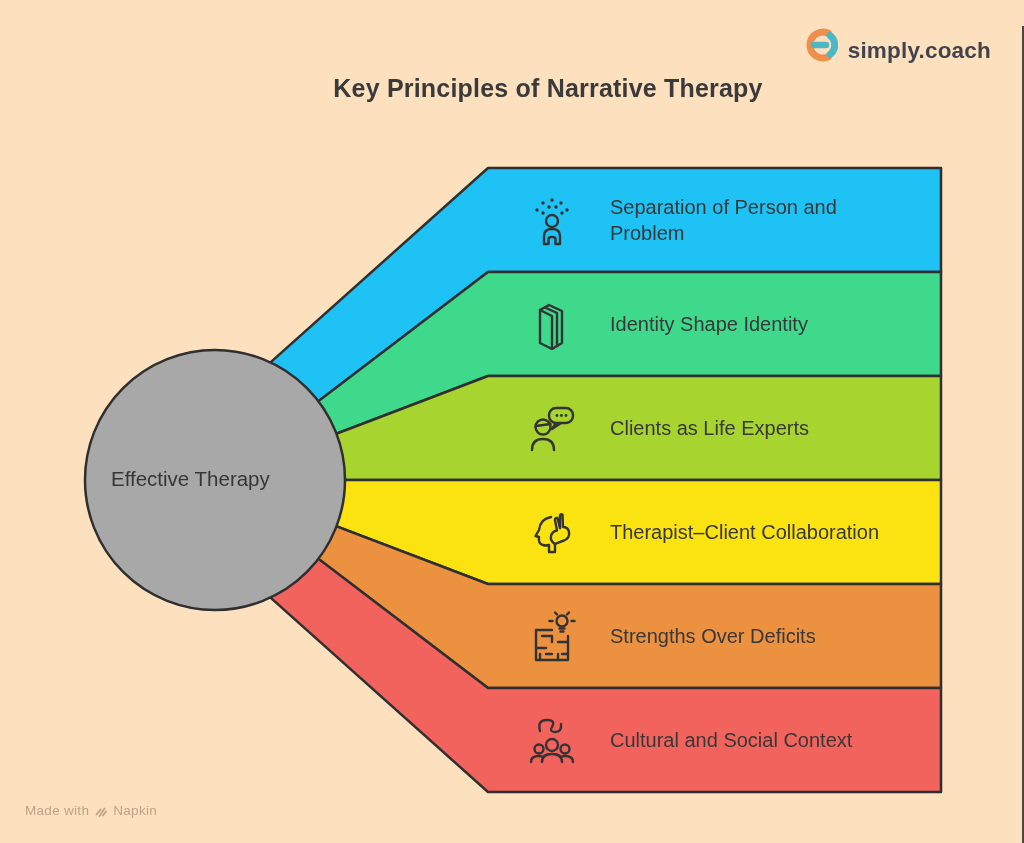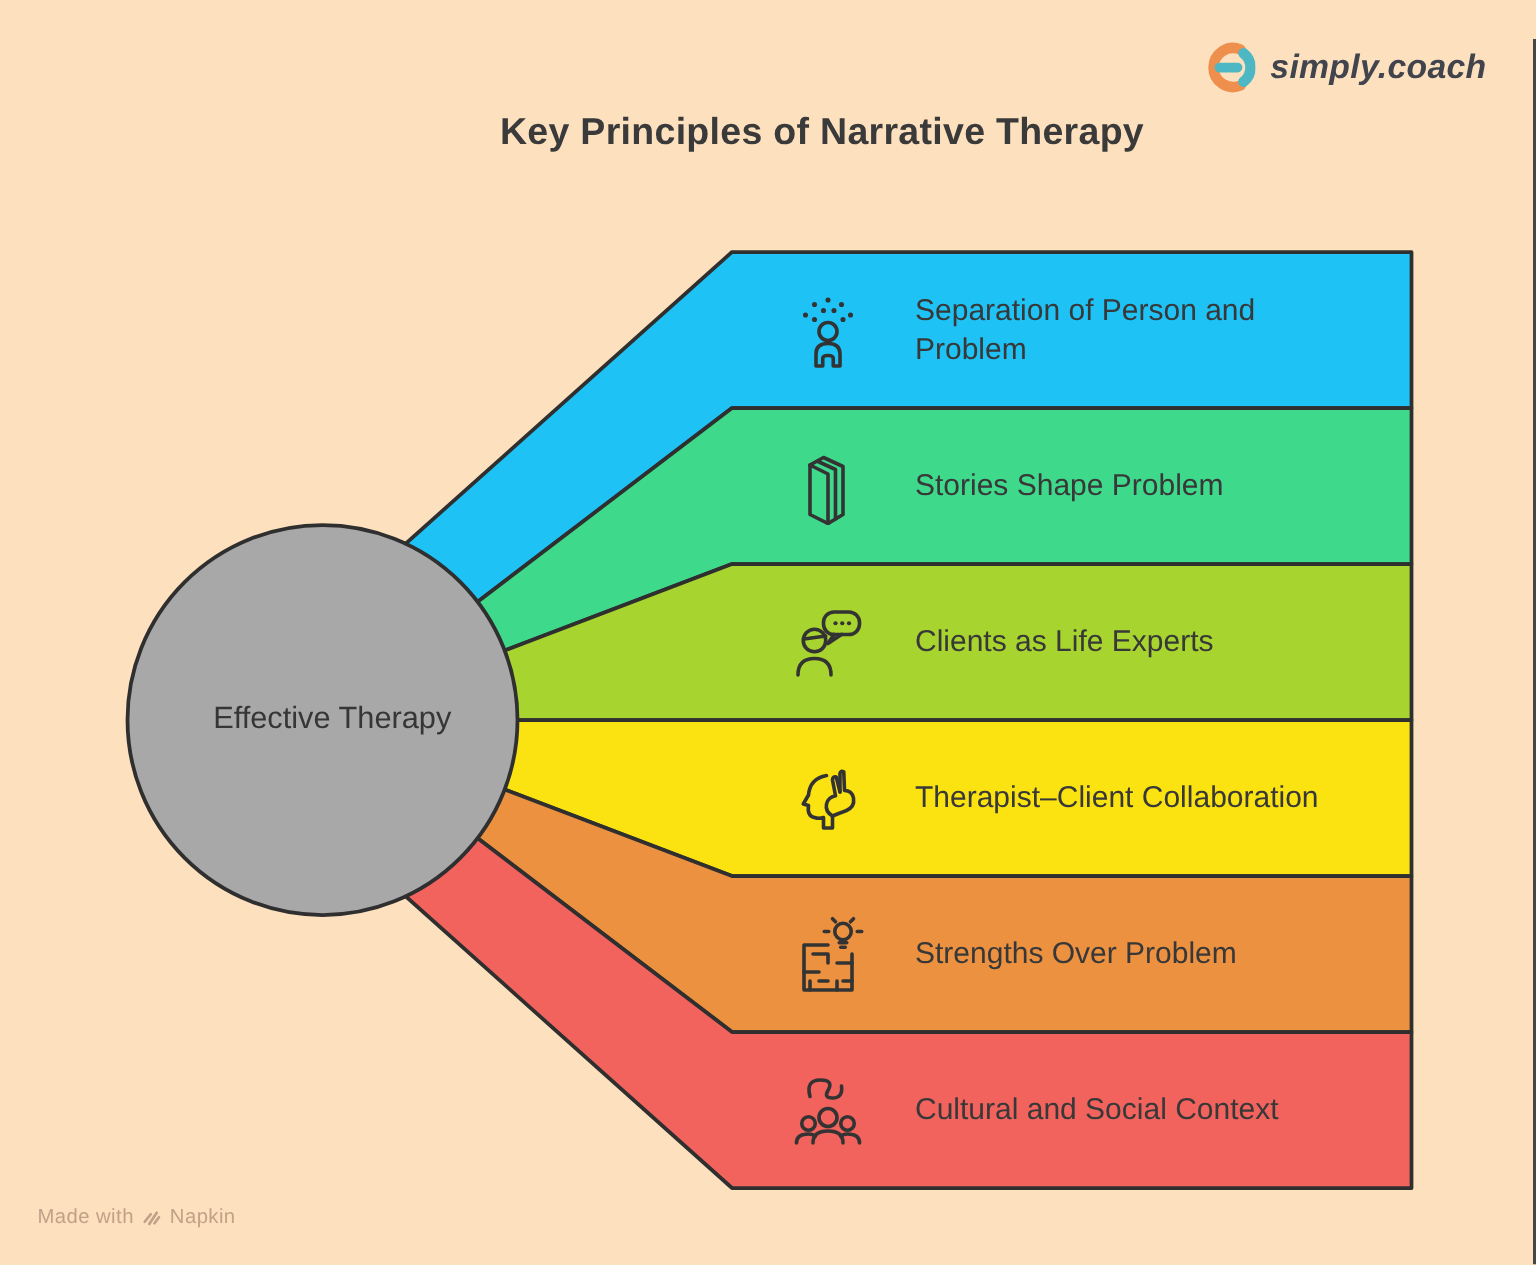--- a/index.html
+++ b/index.html
@@ -18,33 +18,33 @@
     position:absolute; top:74px; left:0; width:1024px;
     text-align:center;
     font-size:25px; font-weight:bold; color:#3a3a3a;
     letter-spacing:.2px;
     margin:0;
     padding-left:36px;
   }
   
   .logo {
     position:absolute; top:26px; right:33px;
-    display:flex; align-items:center; gap:10px;font-style:italic;
+    display:flex; align-items:flex-end; gap:10px;
   }
   .logo-text {
     font-size:22.5px; font-weight:600; color:#42444d; letter-spacing:.2px;
   }
   
   .diagram { position:absolute; left:0; top:0; }
   .diagram path.ribbon { stroke:#2f2f2f; stroke-width:2.5; stroke-linejoin:round; }
   .diagram circle.hub { stroke:#2f2f2f; stroke-width:2.5; }
   
   .hub-label {
     position:absolute; left:85px; top:467px; width:221px;
-    text-align:center; font-size:20.5px; color:#363636;padding-left:26px;
+    text-align:left; font-size:20.5px; color:#363636;padding-left:26px;
   }
   
   .row {
     position:absolute; left:516px; width:420px; height:104px;
     display:flex; align-items:center; gap:32px;
     padding-left:10px; box-sizing:border-box;
   }
   .row .icon { width:52px; height:52px; flex:0 0 52px; }
   .pic { stroke:#333; fill:none; stroke-width:2.4; stroke-linecap:round; stroke-linejoin:round; }
   .dot { fill:#333; stroke:none; }
@@ -120,21 +120,21 @@
   <div class="row" style="top:272px">
     <span class="icon">
       <svg width="52" height="52" viewBox="0 0 52 52">
         <g class="pic">
           <path d="M14,12 L14,45 L26,51 L26,18 Z"></path>
           <path d="M26,51 L31,48 L31,15 L19,9.5"></path>
           <path d="M31,48 L36,45 L36,13 L23,7 L14,12"></path>
         </g>
       </svg>
     </span>
-    <span class="label">Stories Shape Problem</span>
+    <span class="label">Identity Shape Identity</span>
   </div>
 
   <div class="row" style="top:480px">
     <span class="icon">
       <svg width="52" height="52" viewBox="0 0 52 52">
         <g class="pic">
           <path d="M25,11 Q14,13 13,24 L9.5,30 L13,31 Q12,38 17,39 Q20,40 23,39 L23,46 L29,46 L29,38"></path>
           <path d="M29,38 Q24,35 25,30 Q26,25.5 31,24.5 L29,14 Q29,11.5 31.5,12 L34,22"></path>
           <path d="M34,22 L34,9.5 Q34.5,7.5 36.5,8.5 L37,21 Q42,21 43,26 Q44,32 38,34.5 Q32.5,36.5 29,38"></path>
         </g>
@@ -171,21 +171,21 @@
           <path d="M33.5,18.5 L38.5,18.5 M34.5,21.5 L37.5,21.5"></path>
           <path d="M26.5,11 L23.5,11 M45.5,11 L48.5,11 M29,2.5 L31,4.5 M43,2.5 L41,4.5"></path>
           <path d="M26,20 L10,20 L10,50 L42,50 L42,26"></path>
           <path d="M16,26 L26,26 L26,32"></path>
           <path d="M10,38 L20,38"></path>
           <path d="M32,32 L42,32"></path>
           <path d="M32,44 L32,50 M14,44 L14,50 M20,44 L26,44 M36,44 L42,44"></path>
         </g>
       </svg>
     </span>
-    <span class="label">Strengths Over Problem</span>
+    <span class="label">Strengths Over Deficits</span>
   </div>
 
   <div class="row" style="top:688px">
     <span class="icon">
       <svg width="52" height="52" viewBox="0 0 52 52">
         <g class="pic">
           <path d="M14,17 Q11,6 21,6 Q30,6 26,13 Q23,18 29,18 Q36,18 35,10"></path>
           <circle cx="26" cy="31" r="6"></circle>
           <circle cx="13" cy="35" r="4.5"></circle>
           <circle cx="39" cy="35" r="4.5"></circle>

